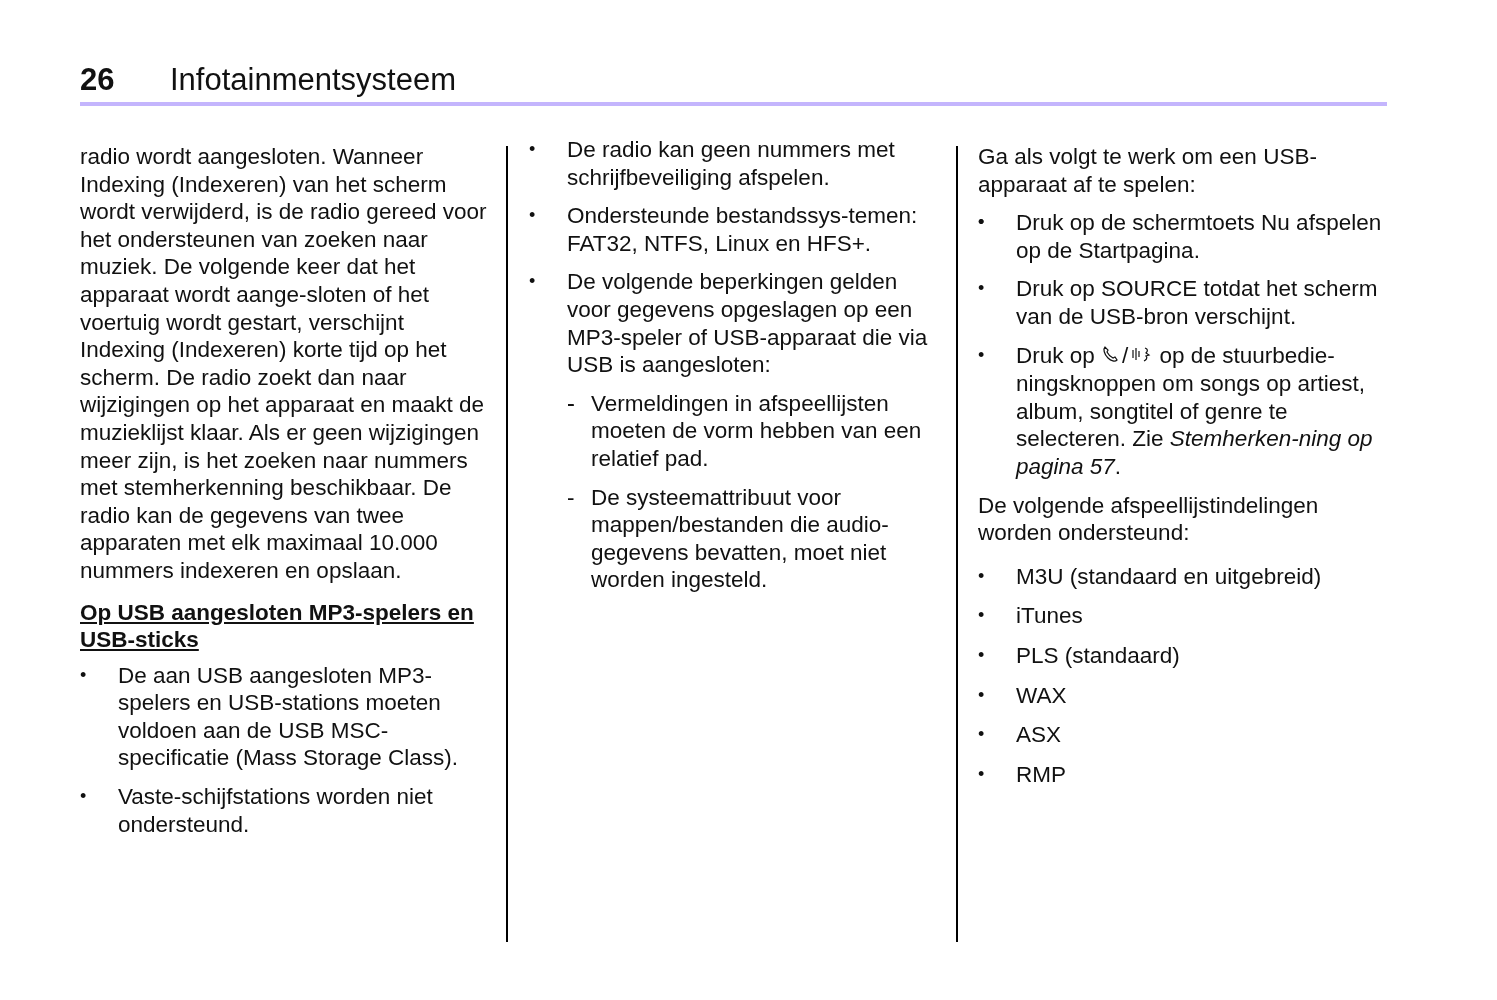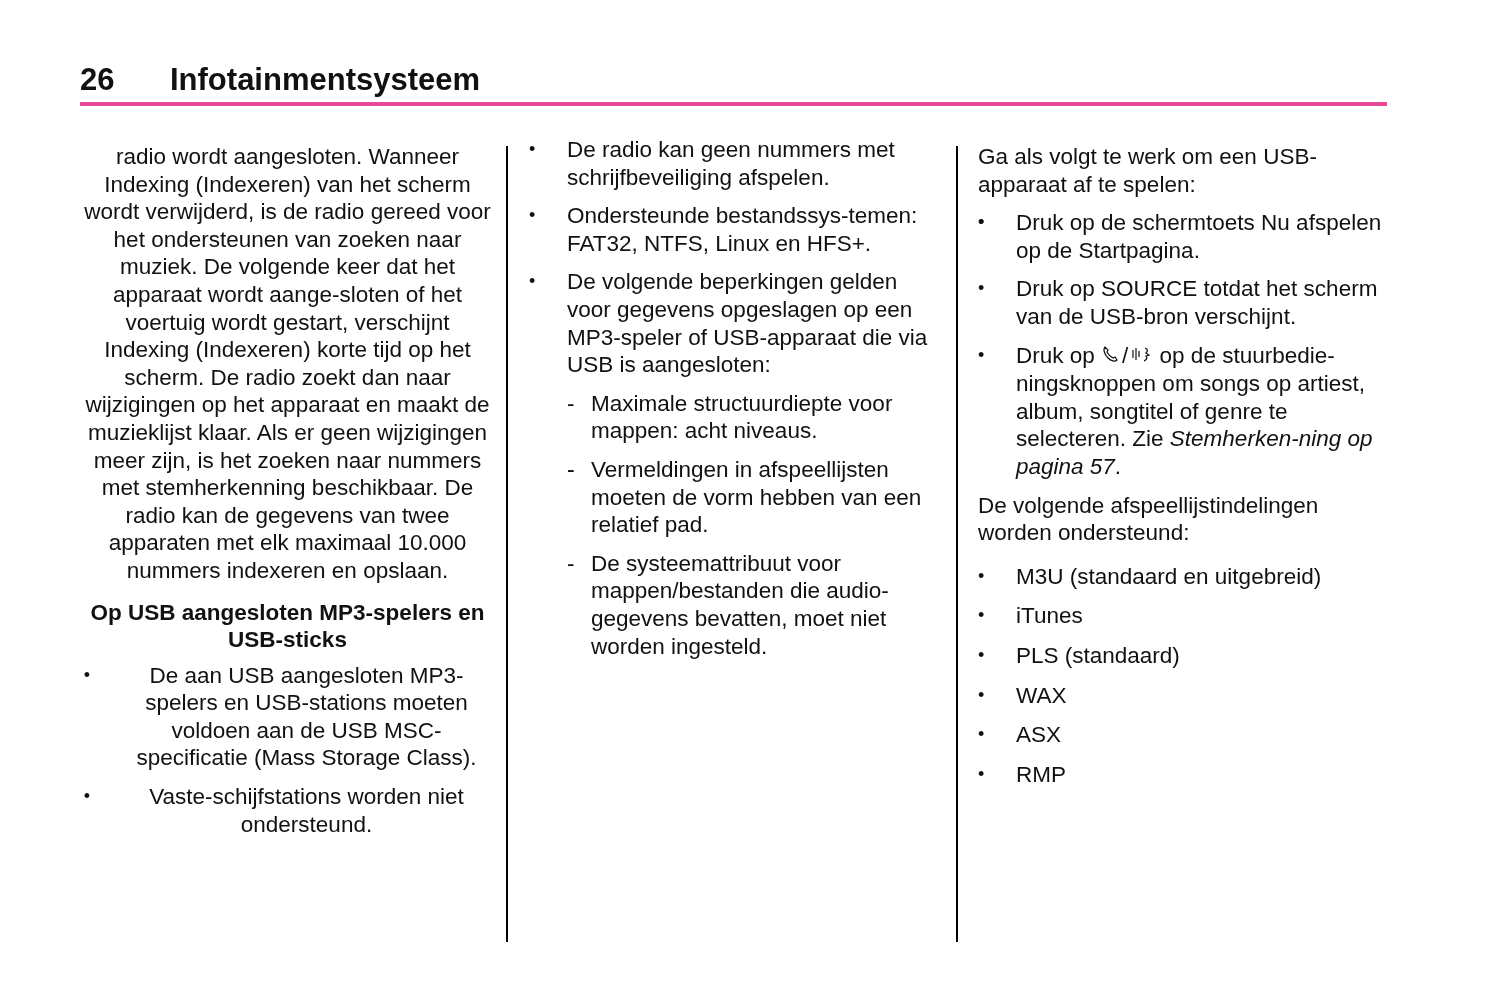--- a/index.html
+++ b/index.html
@@ -2,32 +2,32 @@
 <html><head>
   <meta charset="utf-8">
   <style>
     html, body { margin: 0; padding: 0; background: #ffffff; }
     body {
       width: 1497px; height: 1000px; position: relative; overflow: hidden;
       font-family: "Liberation Sans", sans-serif; color: #111111;
     }
     .header {
       position: absolute; left: 80px; top: 58px; width: 1307px; height: 44px;
-      border-bottom: 4px solid #ec4899;
+      border-bottom: 4px solid #c4b5fd;
     }
     .page-num {
       position: absolute; left: 0; top: 4px; font-weight: bold; font-size: 31px;
     }
     .page-title {
-      position: absolute; left: 90px; top: 4px; font-weight: bold; font-size: 31px;
+      position: absolute; left: 90px; top: 4px; font-weight: normal; font-size: 31px;
     }
     .divider { position: absolute; width: 2px; background: #000; }
     .col { position: absolute; font-size: 22.5px; line-height: 27.6px; }
     .col p { margin: 0 0 10px 0; }
-    .heading { font-weight: bold; margin: 0 0 8px 0; }
+    .heading { font-weight: bold; margin: 0 0 8px 0; text-decoration: underline; }
     ul.bul { list-style: none; margin: 0; padding: 0; }
     ul.bul > li { position: relative; padding-left: 38px; margin-bottom: 11px; }
     ul.bul > li > .bullet {
       position: absolute; left: 0; top: 0; font-size: 18px; width: 14px;
     }
     ul.dash { list-style: none; margin: 11px 0 0 0; padding: 0; }
     ul.dash > li { position: relative; padding-left: 24px; margin-bottom: 11px; }
     ul.dash > li > .dashmark { position: absolute; left: 0; top: 0; }
     .it { font-style: italic; }
     .ico { display: inline-block; font-size: 20px; }
@@ -36,36 +36,36 @@
 <body>
 
 <div class="header">
   <span class="page-num">26</span>
   <span class="page-title">Infotainmentsysteem</span>
 </div>
 
 <div class="divider" style="left:506px; top:146px; height:796px;"></div>
 <div class="divider" style="left:956px; top:146px; height:796px;"></div>
 
-<div class="col" style="left:80px; top:143px; width:415px;text-align:center;">
+<div class="col" style="left:80px; top:143px; width:415px;">
   <p style="margin-bottom:14px;">radio wordt aangesloten. Wanneer Indexing (Indexeren) van het scherm wordt verwijderd, is de radio gereed voor het ondersteunen van zoeken naar muziek. De volgende keer dat het apparaat wordt aange-sloten of het voertuig wordt gestart, verschijnt Indexing (Indexeren) korte tijd op het scherm. De radio zoekt dan naar wijzigingen op het apparaat en maakt de muzieklijst klaar. Als er geen wijzigingen meer zijn, is het zoeken naar nummers met stemherkenning beschikbaar. De radio kan de gegevens van twee apparaten met elk maximaal 10.000 nummers indexeren en opslaan.</p>
   <div class="heading">Op USB aangesloten MP3-spelers en USB-sticks</div>
   <ul class="bul">
     <li><span class="bullet">•</span><span>De aan USB aangesloten MP3-spelers en USB-stations moeten voldoen aan de USB MSC-specificatie (Mass Storage Class).</span></li>
     <li><span class="bullet">•</span><span>Vaste-schijfstations worden niet ondersteund.</span></li>
   </ul>
 </div>
 
 <div class="col" style="left:529px; top:136px; width:415px;">
   <ul class="bul">
     <li><span class="bullet">•</span><span>De radio kan geen nummers met schrijfbeveiliging afspelen.</span></li>
     <li><span class="bullet">•</span><span>Ondersteunde bestandssys-temen: FAT32, NTFS, Linux en HFS+.</span></li>
     <li><span class="bullet">•</span><span>De volgende beperkingen gelden voor gegevens opgeslagen op een MP3-speler of USB-apparaat die via USB is aangesloten:</span>
       <ul class="dash">
-        <li><span class="dashmark">-</span><span>Maximale structuurdiepte voor mappen: acht niveaus.</span></li>
+        <li><span class="dashmark">-</span></li>
         <li><span class="dashmark">-</span></li>
         <li><span class="dashmark">-</span><span>Vermeldingen in afspeellijsten moeten de vorm hebben van een relatief pad.</span></li>
         <li><span class="dashmark">-</span><span>De systeemattribuut voor mappen/bestanden die audio-gegevens bevatten, moet niet worden ingesteld.</span></li>
       </ul>
     </li>
   </ul>
 </div>
 
 <div class="col" style="left:978px; top:143px; width:410px;">
   <p style="">Ga als volgt te werk om een USB-apparaat af te spelen:</p>

